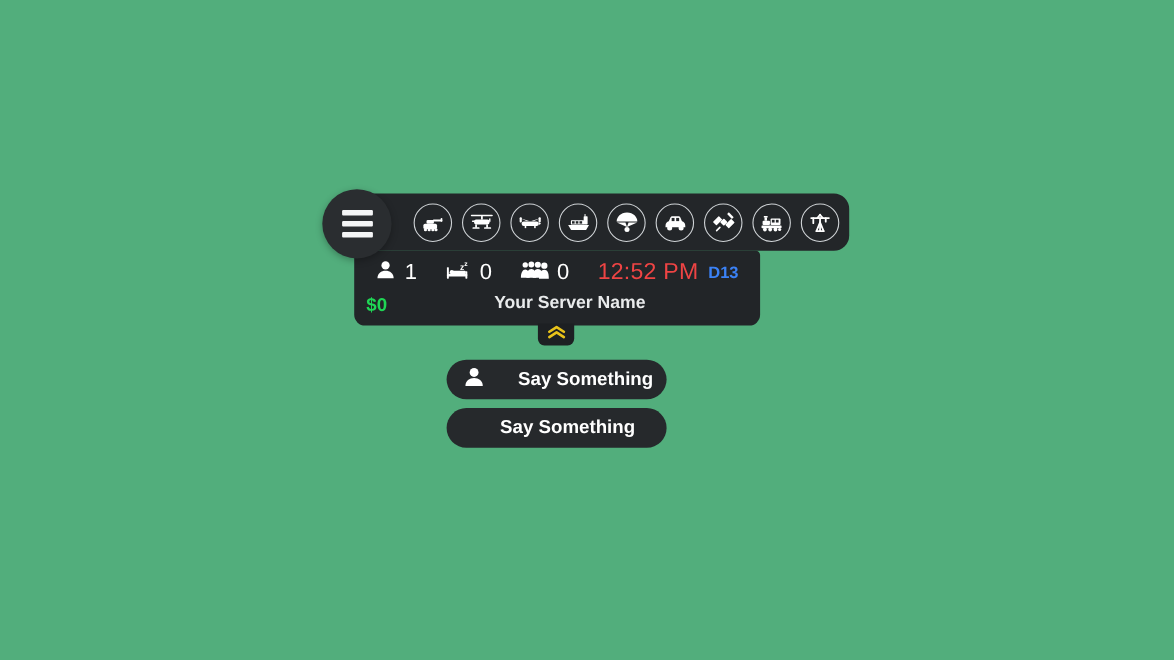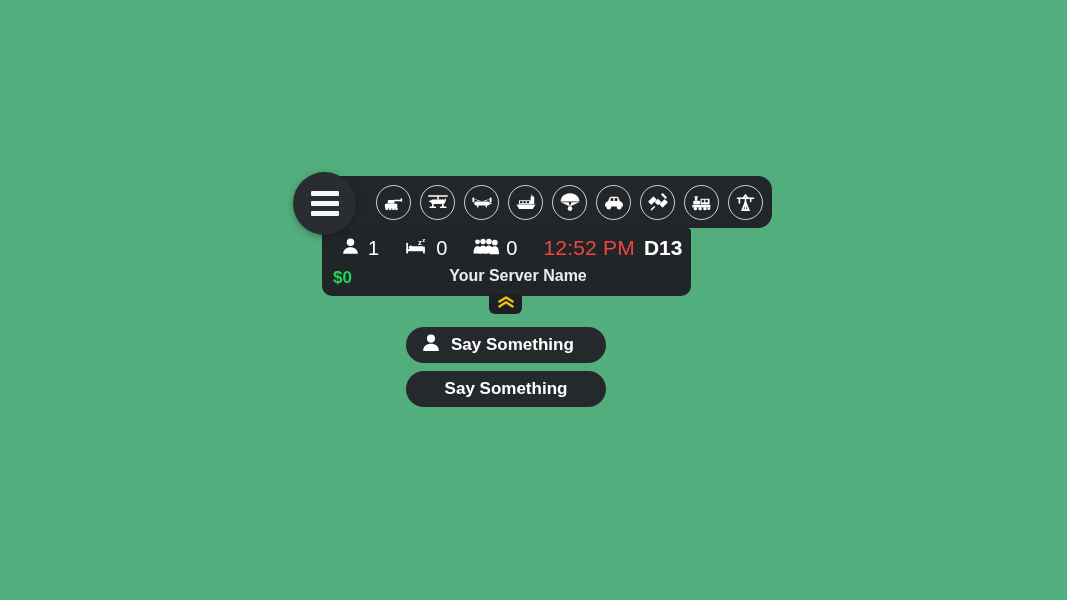--- a/index.html
+++ b/index.html
@@ -115,22 +115,22 @@
     line-height: 1;
   }
   .clock {
     color: #ef4444;
     font-size: 21px;
     font-weight: 400;
     letter-spacing: 0.2px;
     margin-right: 9px;
   }
   .daycount {
-    color: #ffffff;
-    font-size: 21px;
+    color: #3b82f6;
+    font-size: 15px;
     font-weight: 700;
   }
   .info-row2 {
     position: absolute;
     left: 0;
     top: 38px;
     width: 369px;
     height: 30px;
   }
   .money {
@@ -190,20 +190,21 @@
   .say-btn-2 {
     left: 406px;
     top: 371px;
     width: 200px;
     justify-content: center;
   }
   .say-label {
     color: #ffffff;
     font-size: 17px;
     font-weight: 700;
+    margin-left: 20px;
   }
 </style>
 </head>
 <body>
 
 <div id="root">
 
   <div class="topbar">
     <div class="topbar-icons">
 

